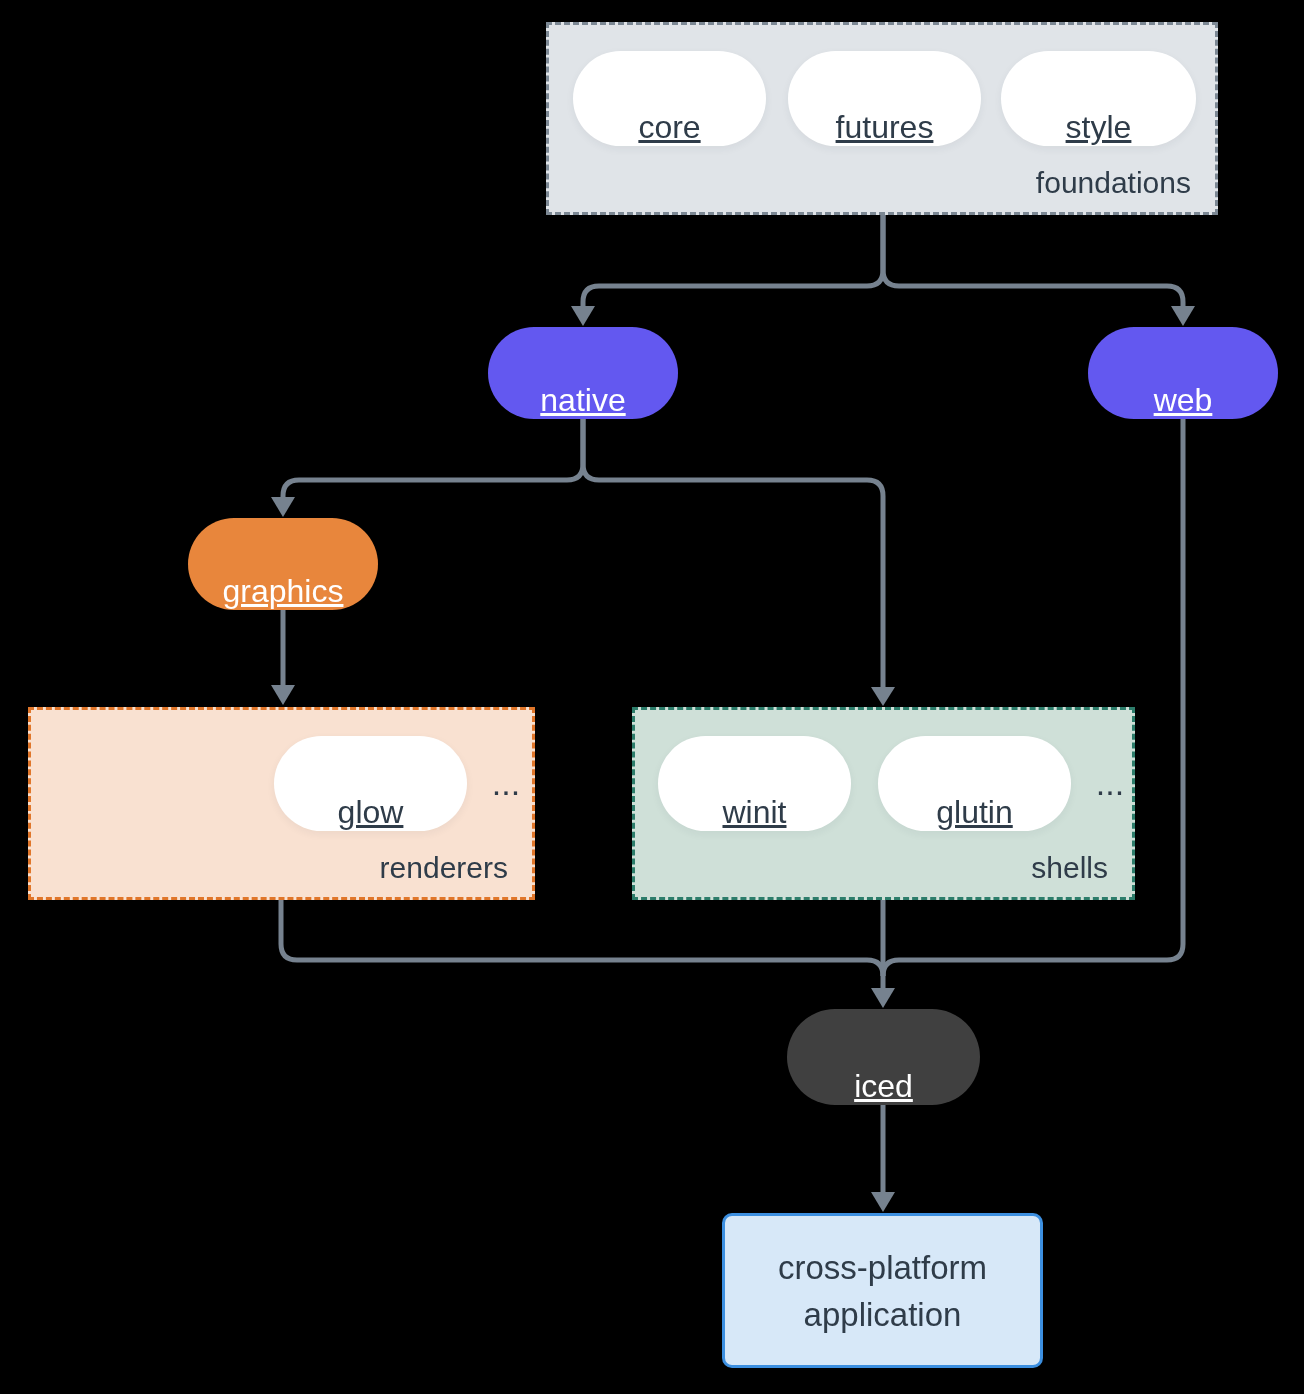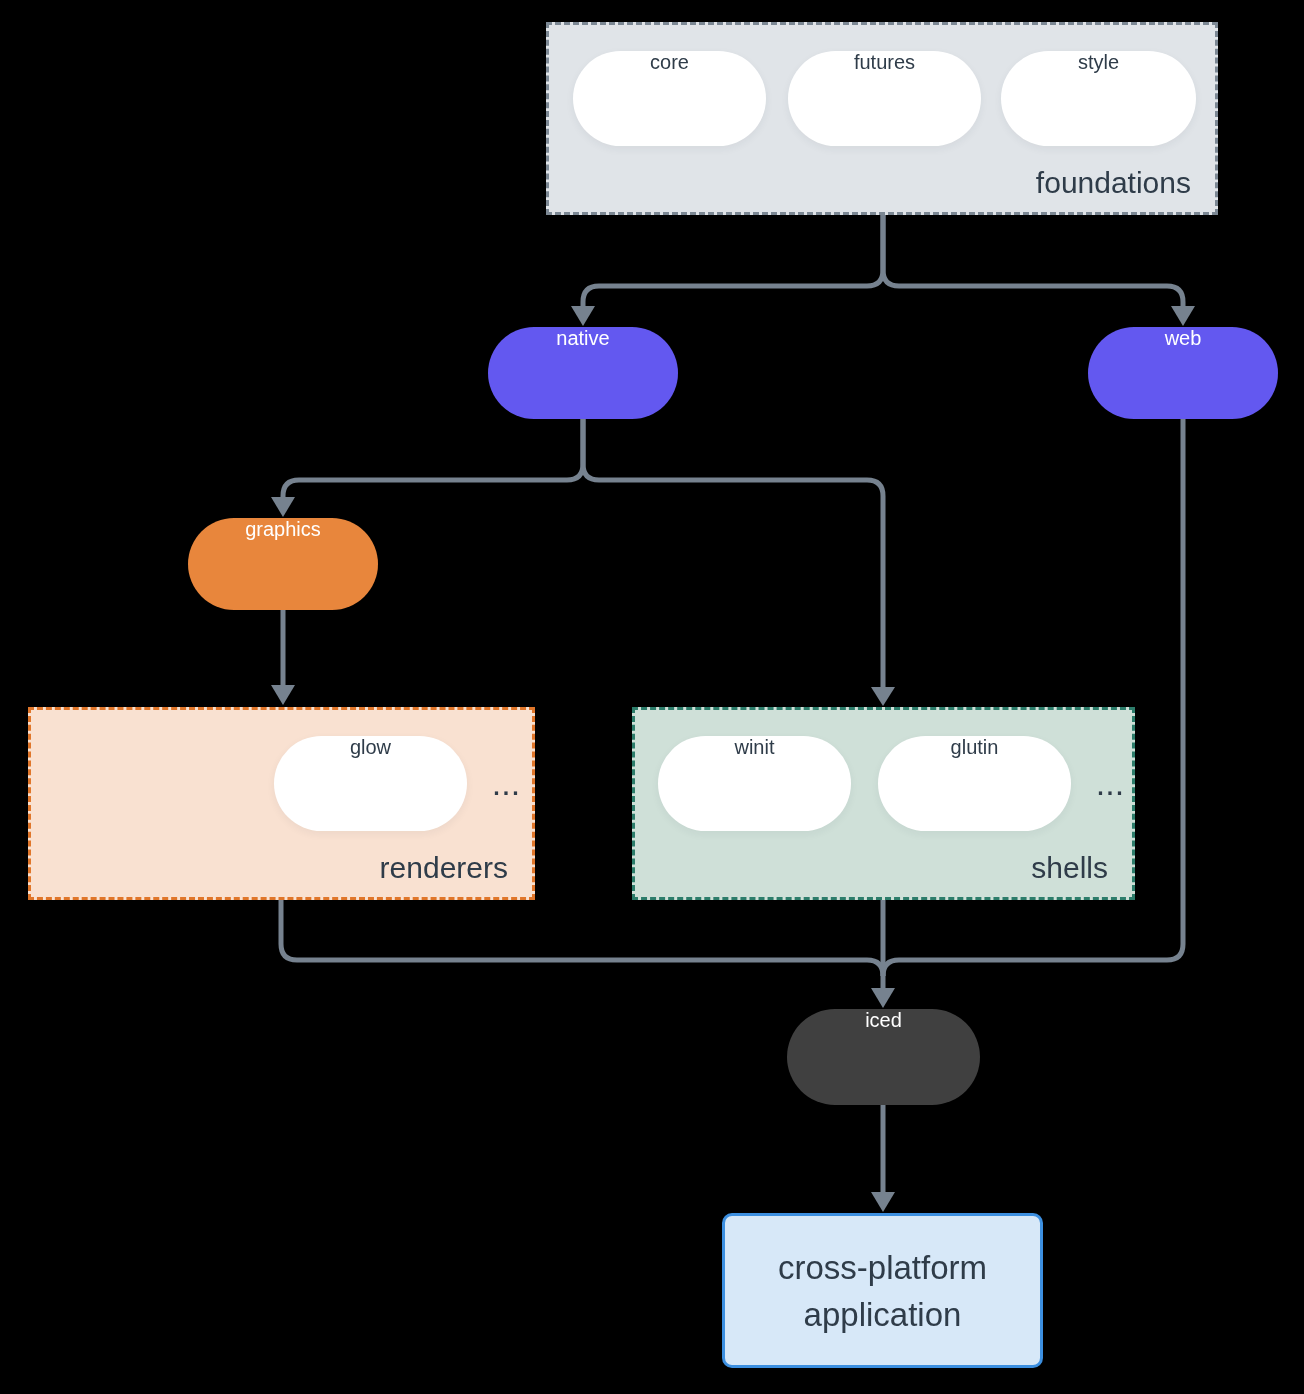--- a/index.html
+++ b/index.html
@@ -20,22 +20,22 @@
   }
   .group.foundations{left:546px;top:22px;width:672px;height:193px;background:#E0E4E8;border-color:#7C8894;}
   .group.renderers{left:28px;top:707px;width:507px;height:193px;background:#F9E1D1;border-color:#E0762A;}
   .group.shells{left:632px;top:707px;width:503px;height:193px;background:#CFE0D8;border-color:#2D7D6B;}
   .group-label{
     position:absolute;right:24px;bottom:12px;
     font-size:30px;color:#2F3C49;
   }
 
   .pill{
-    position:absolute;display:flex;align-items:flex-start;justify-content:center;
-    border-radius:48px;font-size:20px;box-sizing:border-box;
+    position:absolute;display:flex;align-items:flex-end;justify-content:center;
+    border-radius:48px;font-size:32px;box-sizing:border-box;text-decoration:underline;
   }
   .pill.white{background:#FFFFFF;color:#2F3C49;width:193px;height:95px;top:26px;box-shadow:0 3px 8px rgba(40,50,60,0.06);}
   .pill.node{color:#FFFFFF;width:190px;height:92px;}
   .pill.purple{background:#6358F0;}
   .pill.orange{background:#E8863C;}
   .pill.blue{background:#404040;width:193px;height:96px;}
 
   .ellipsis{
     position:absolute;top:26px;height:95px;width:70px;
     display:flex;align-items:center;justify-content:center;

